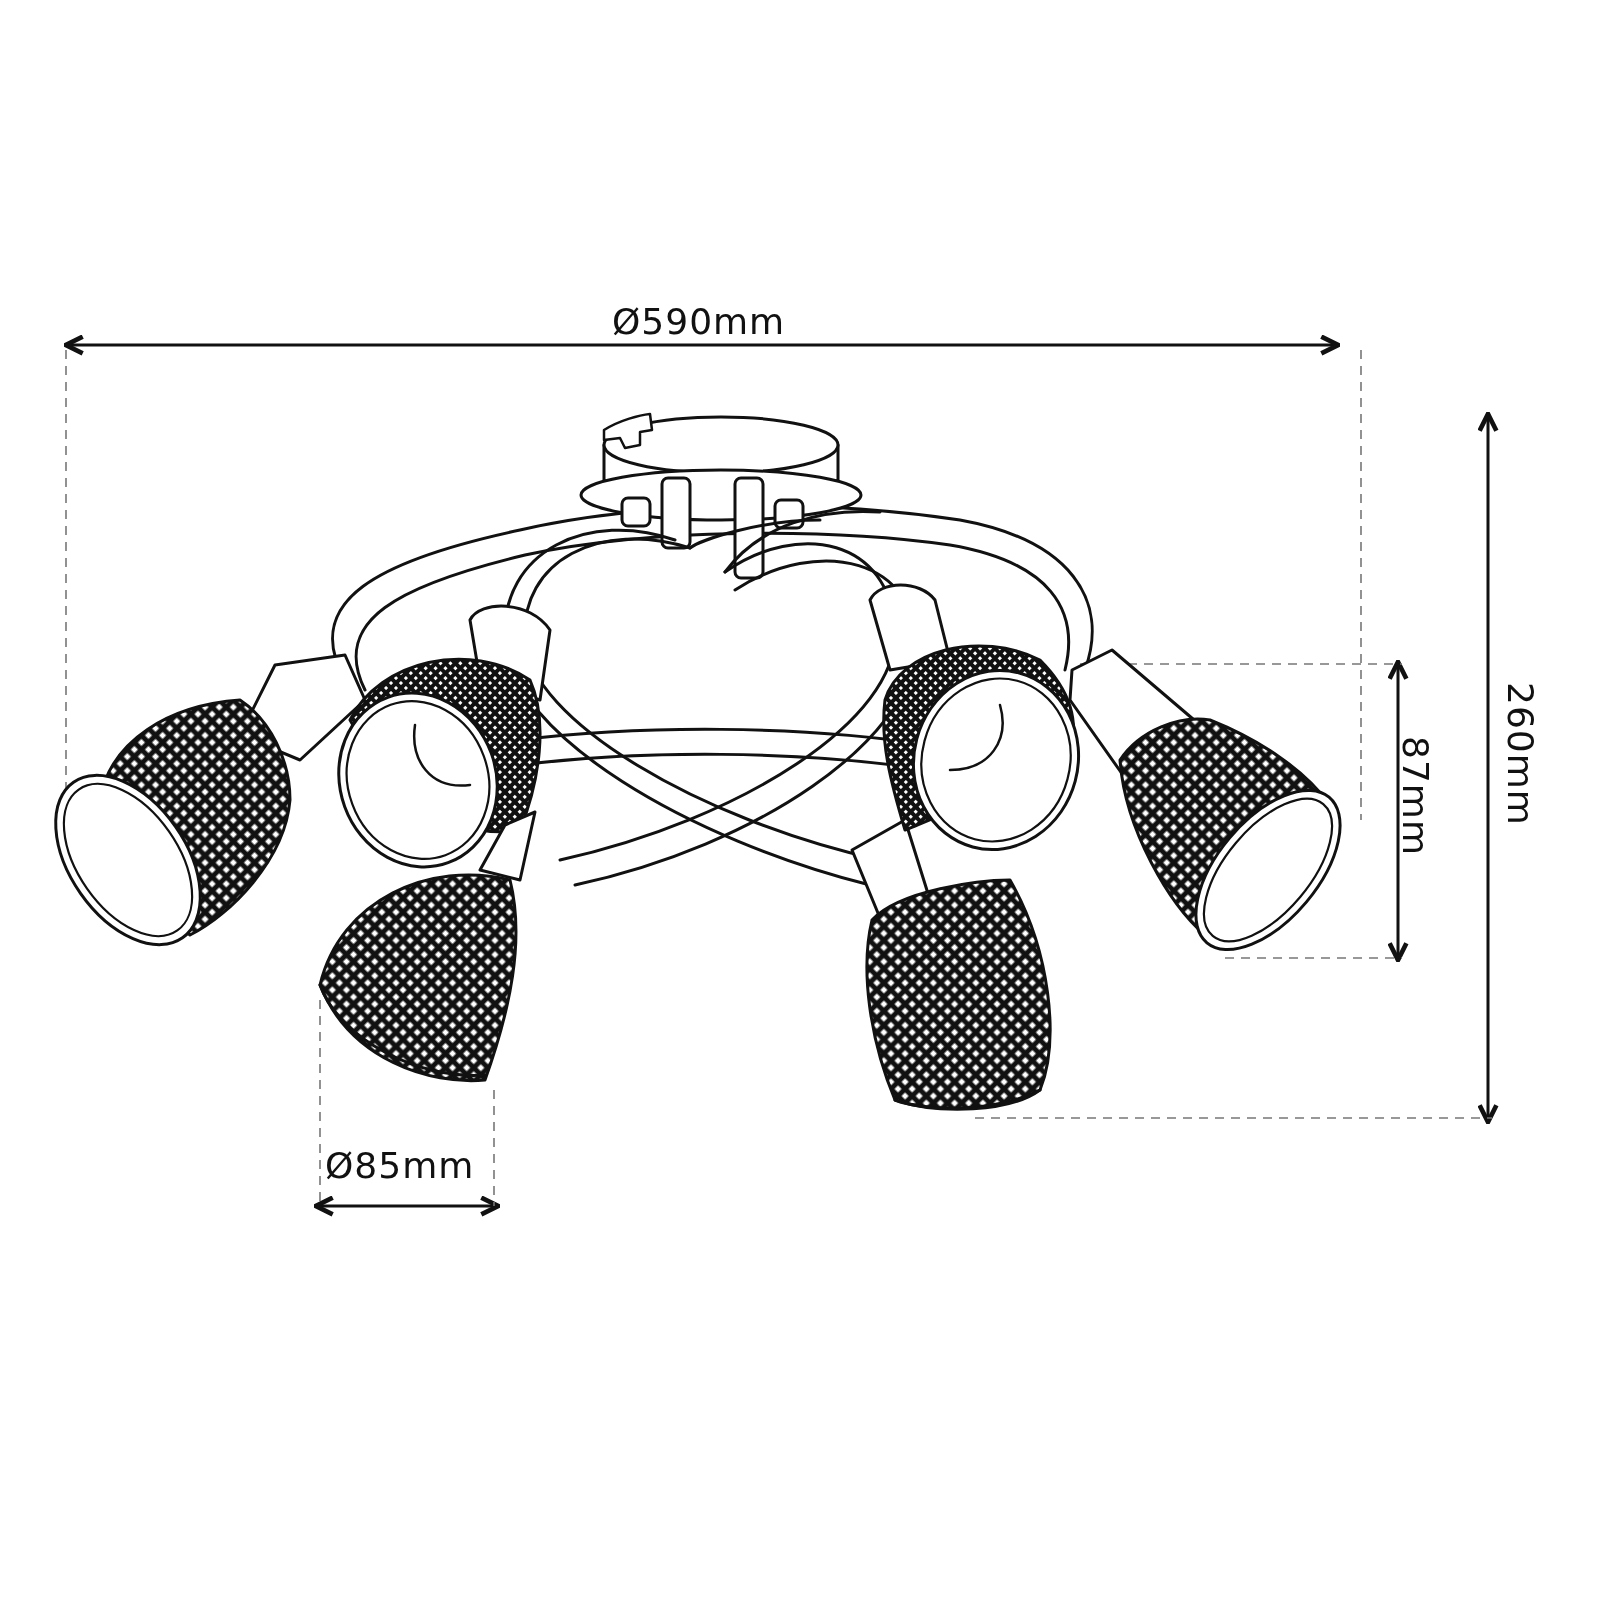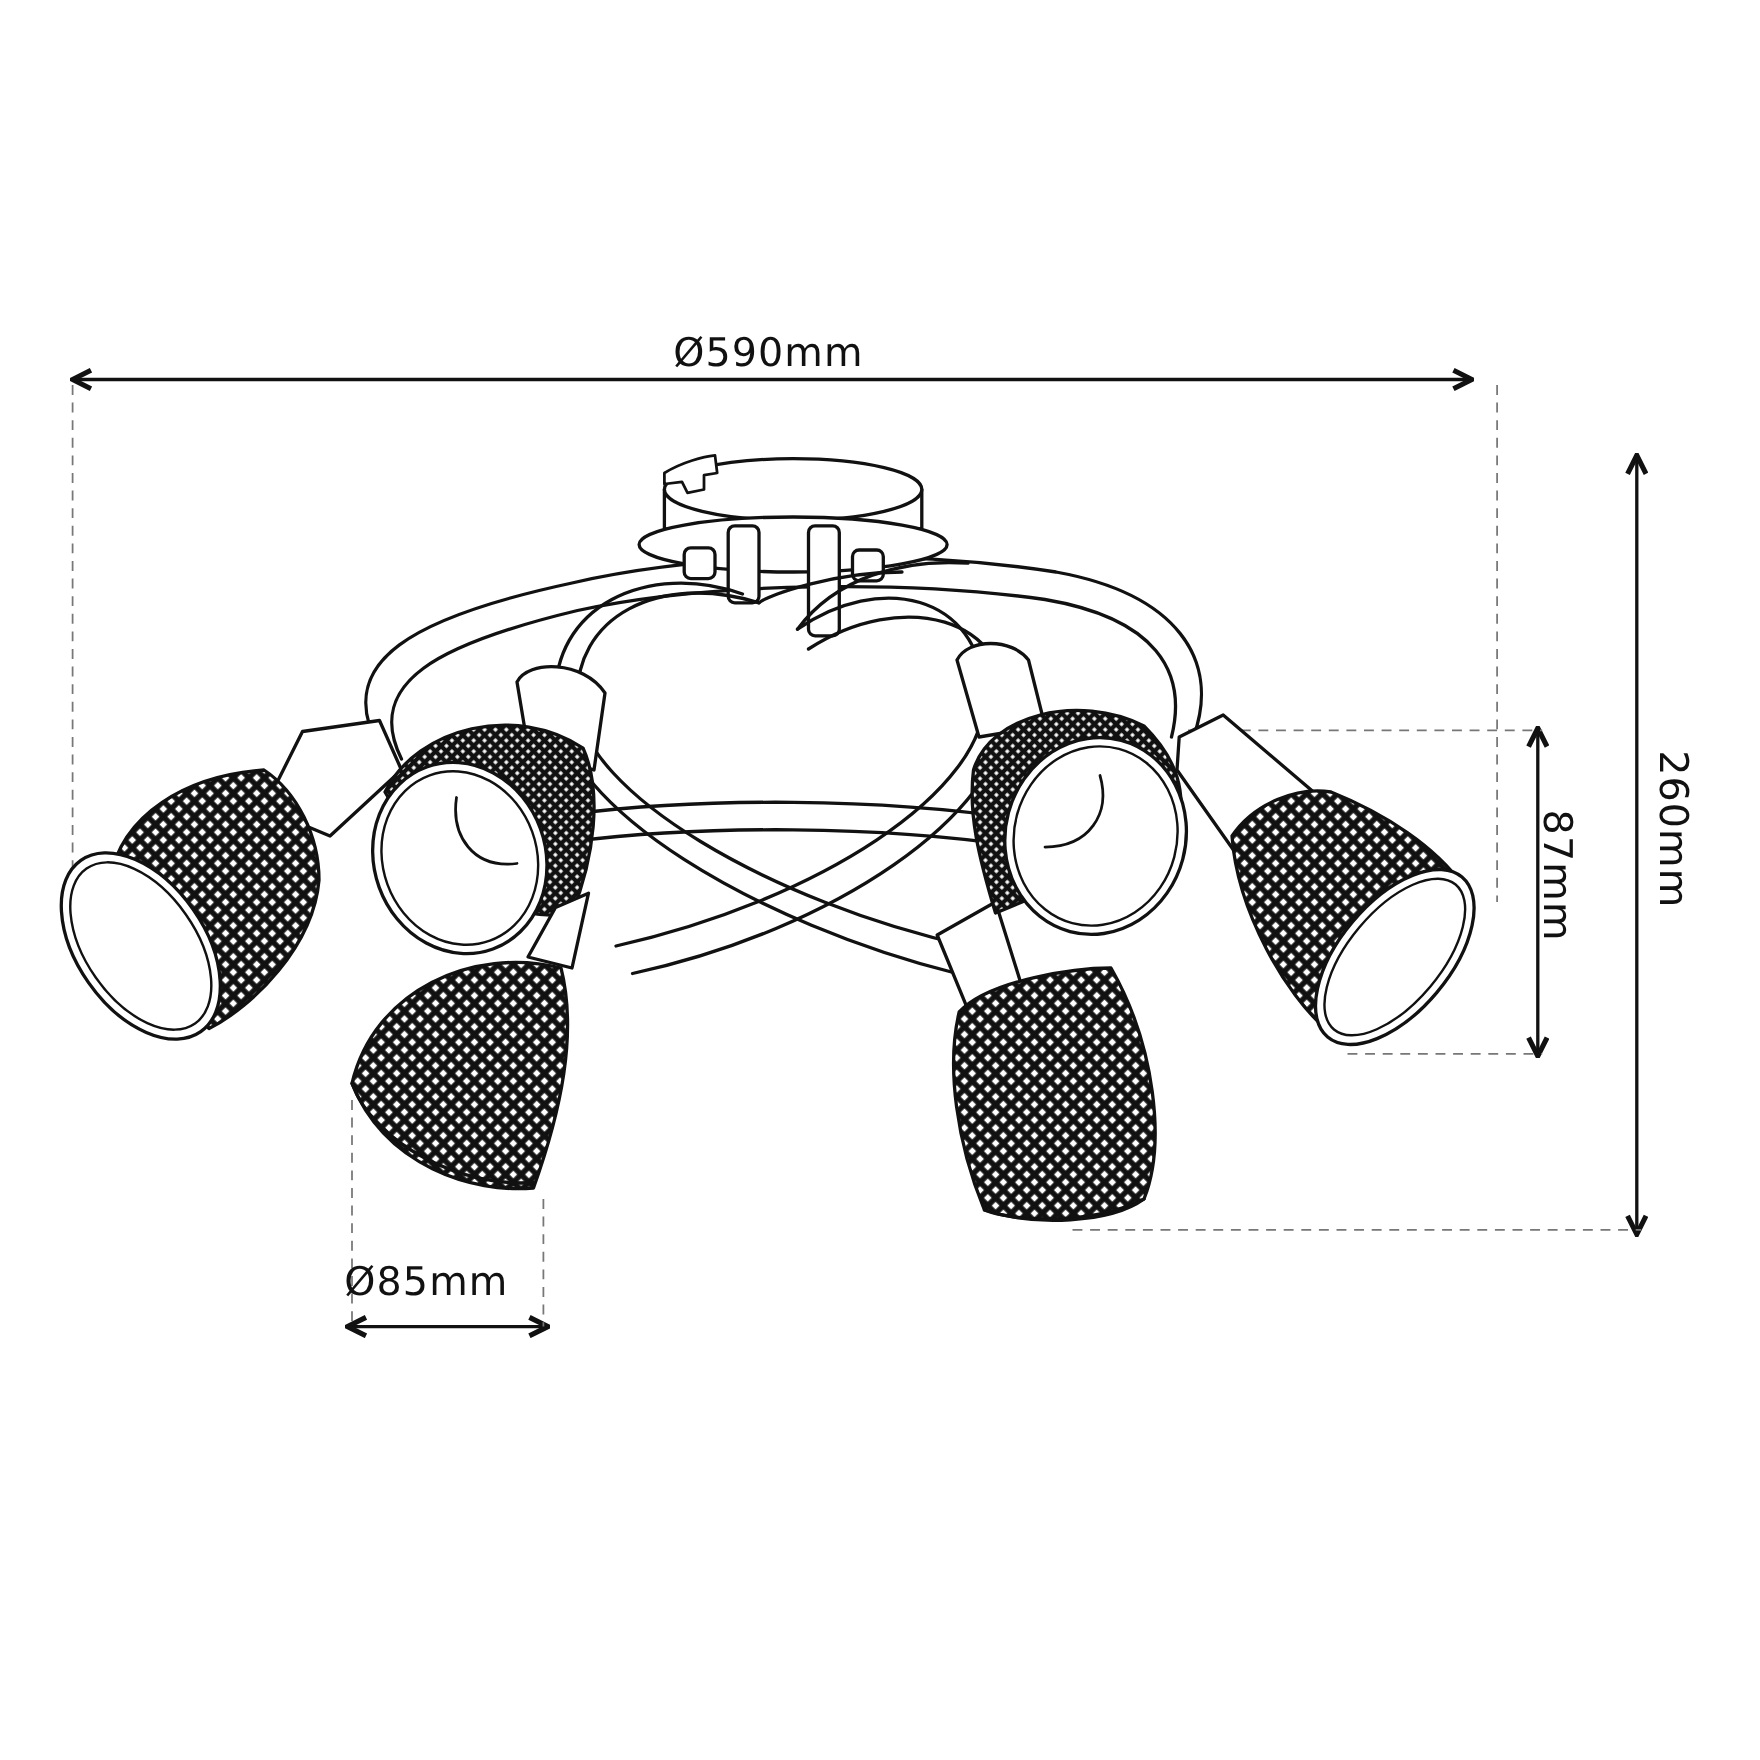--- a/index.html
+++ b/index.html
@@ -9,21 +9,21 @@
       position: absolute;
       font-family: "DejaVu Sans", sans-serif;
       font-size: 36px;
       color: #111111;
       white-space: nowrap;
       letter-spacing: 1px;
       line-height: 1;
     }
     .dim-label.vertical { transform-origin: center center; transform: rotate(90deg); }
     #lbl-width   { left: 612px; top: 304px; }
-    #lbl-shade   { left: 313px; top: 1148px; }
+    #lbl-shade   { left: 325px; top: 1148px; }
     #lbl-height  { left: 1450px; top: 734px; width: 140px; text-align: center; }
     #lbl-spot    { left: 1355px; top: 778px; width: 120px; text-align: center; }
   </style>
 </head>
 <body>
 
 <div id="stage">
   <svg width="1600" height="1600" viewBox="0 0 1600 1600" xmlns="http://www.w3.org/2000/svg">
     <defs>
       <pattern id="mesh" width="10" height="10" patternUnits="userSpaceOnUse" patternTransform="rotate(45)">

